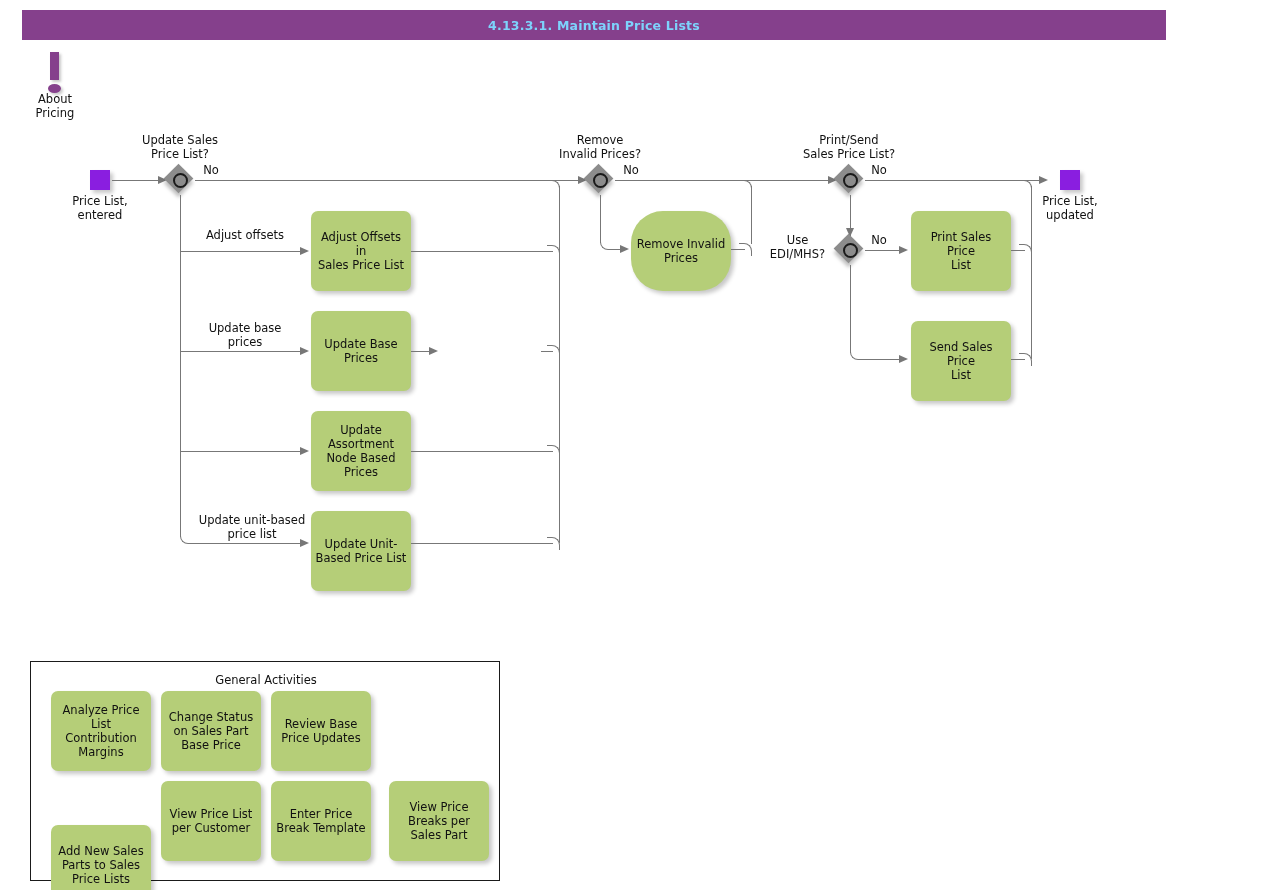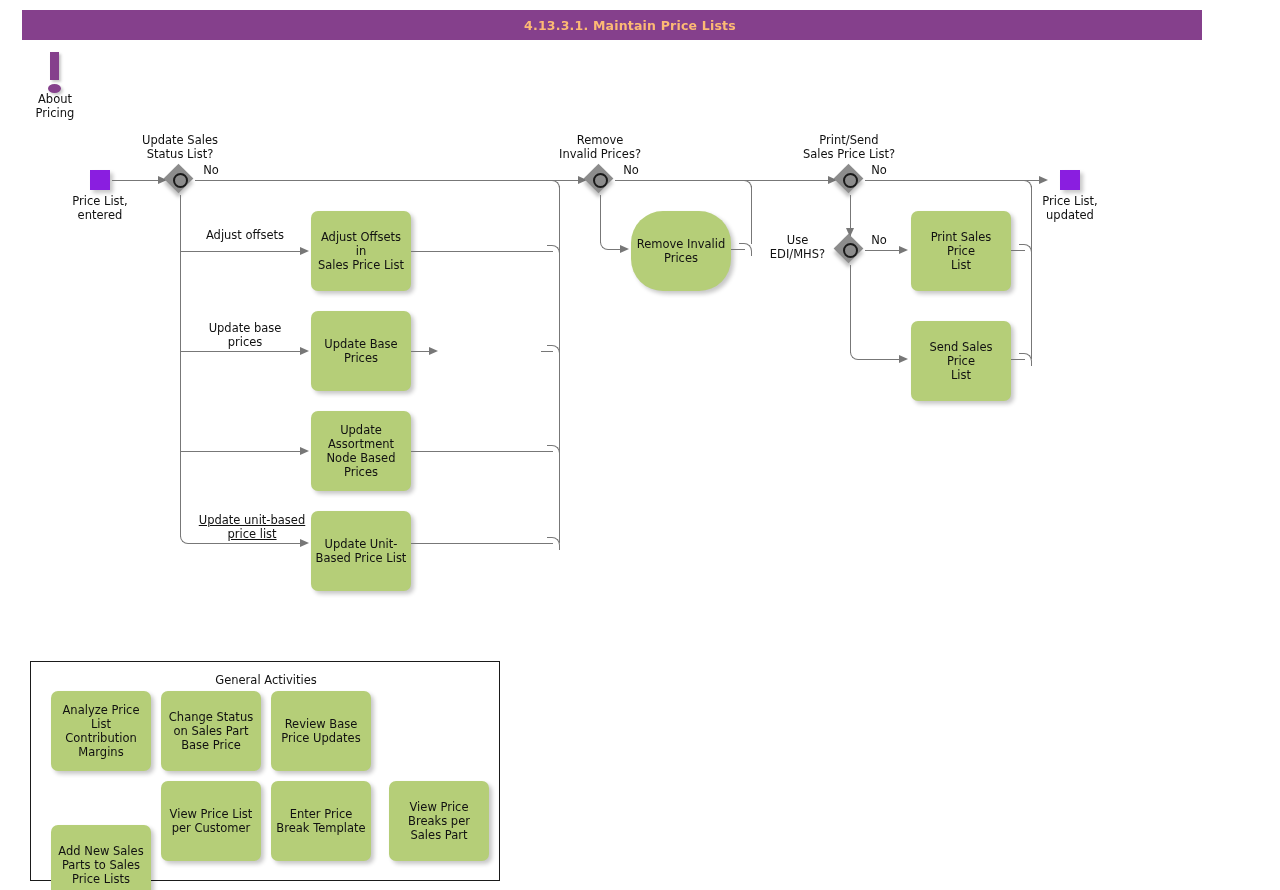--- a/index.html
+++ b/index.html
@@ -15,28 +15,27 @@
     background: #ffffff;
     overflow: hidden;
   }
 
   
   .titlebar {
     position: absolute;
     left: 22px; top: 10px;
     width: 1144px; height: 30px;
     background: #85408c;
-    color: #fdba74;
+    color: #7dd3fc;
     font-size: 12.5px;
     font-weight: bold;
     display: flex;
     align-items: center;
     justify-content: center;
     letter-spacing: .2px;
-    padding-left: 36px;
   }
 
   
   .annot { position: absolute; }
   .annot .bang-bar {
     position: absolute; left: 50px; top: 52px;
     width: 9px; height: 28px;
     background: #85408c;
     box-shadow: 2px 2px 3px rgba(0,0,0,.22);
   }
@@ -185,21 +184,21 @@
   </div>
 
   <div class="event" style="left:90px; top:170px;"></div>
   <div class="event-label" style="left:55px; top:194px; width:90px;">Price List,
 entered</div>
 
   <div class="hline" style="left:112px; top:180px; width:48px;"></div>
   <div class="arrow" style="left:158px; top:175.5px;"></div>
 
   <div class="gw-label" style="left:125px; top:133px; width:110px;">Update Sales
-Status List?</div>
+Price List?</div>
   <div class="gateway" style="left:165px; top:165px;">
     <div class="gw-diamond"></div>
     <div class="gw-ring"></div>
   </div>
   <div class="flow-label" style="left:196px; top:163px; width:30px;">No</div>
 
   <div class="hline" style="left:195px; top:180px; width:386px;"></div>
   <div class="arrow" style="left:578px; top:175.5px;"></div>
 
   <div class="vline" style="left:180px; top:195px; height:342px;"></div>
@@ -210,21 +209,21 @@
   <div class="arrow" style="left:300px; top:246.5px;"></div>
 
   <div class="flow-label" style="left:185px; top:321px; width:120px;">Update base
 prices</div>
   <div class="hline" style="left:180px; top:351px; width:122px;"></div>
   <div class="arrow" style="left:300px; top:346.5px;"></div>
 
   <div class="hline" style="left:180px; top:451px; width:122px;"></div>
   <div class="arrow" style="left:300px; top:446.5px;"></div>
 
-  <div class="flow-label" style="left:180px; top:513px; width:144px;text-decoration:underline;">Update unit-based
+  <div class="flow-label" style="left:180px; top:513px; width:144px;">Update unit-based
 price list</div>
   <div class="hline" style="left:191px; top:543px; width:111px;"></div>
   <div class="arrow" style="left:300px; top:538.5px;"></div>
 
   <div class="activity" style="left:311px; top:211px; width:100px; height:80px;">Adjust Offsets in
 Sales Price List</div>
   <div class="activity" style="left:311px; top:311px; width:100px; height:80px;">Update Base
 Prices</div>
   <div class="activity" style="left:311px; top:411px; width:100px; height:80px;">Update
 Assortment

